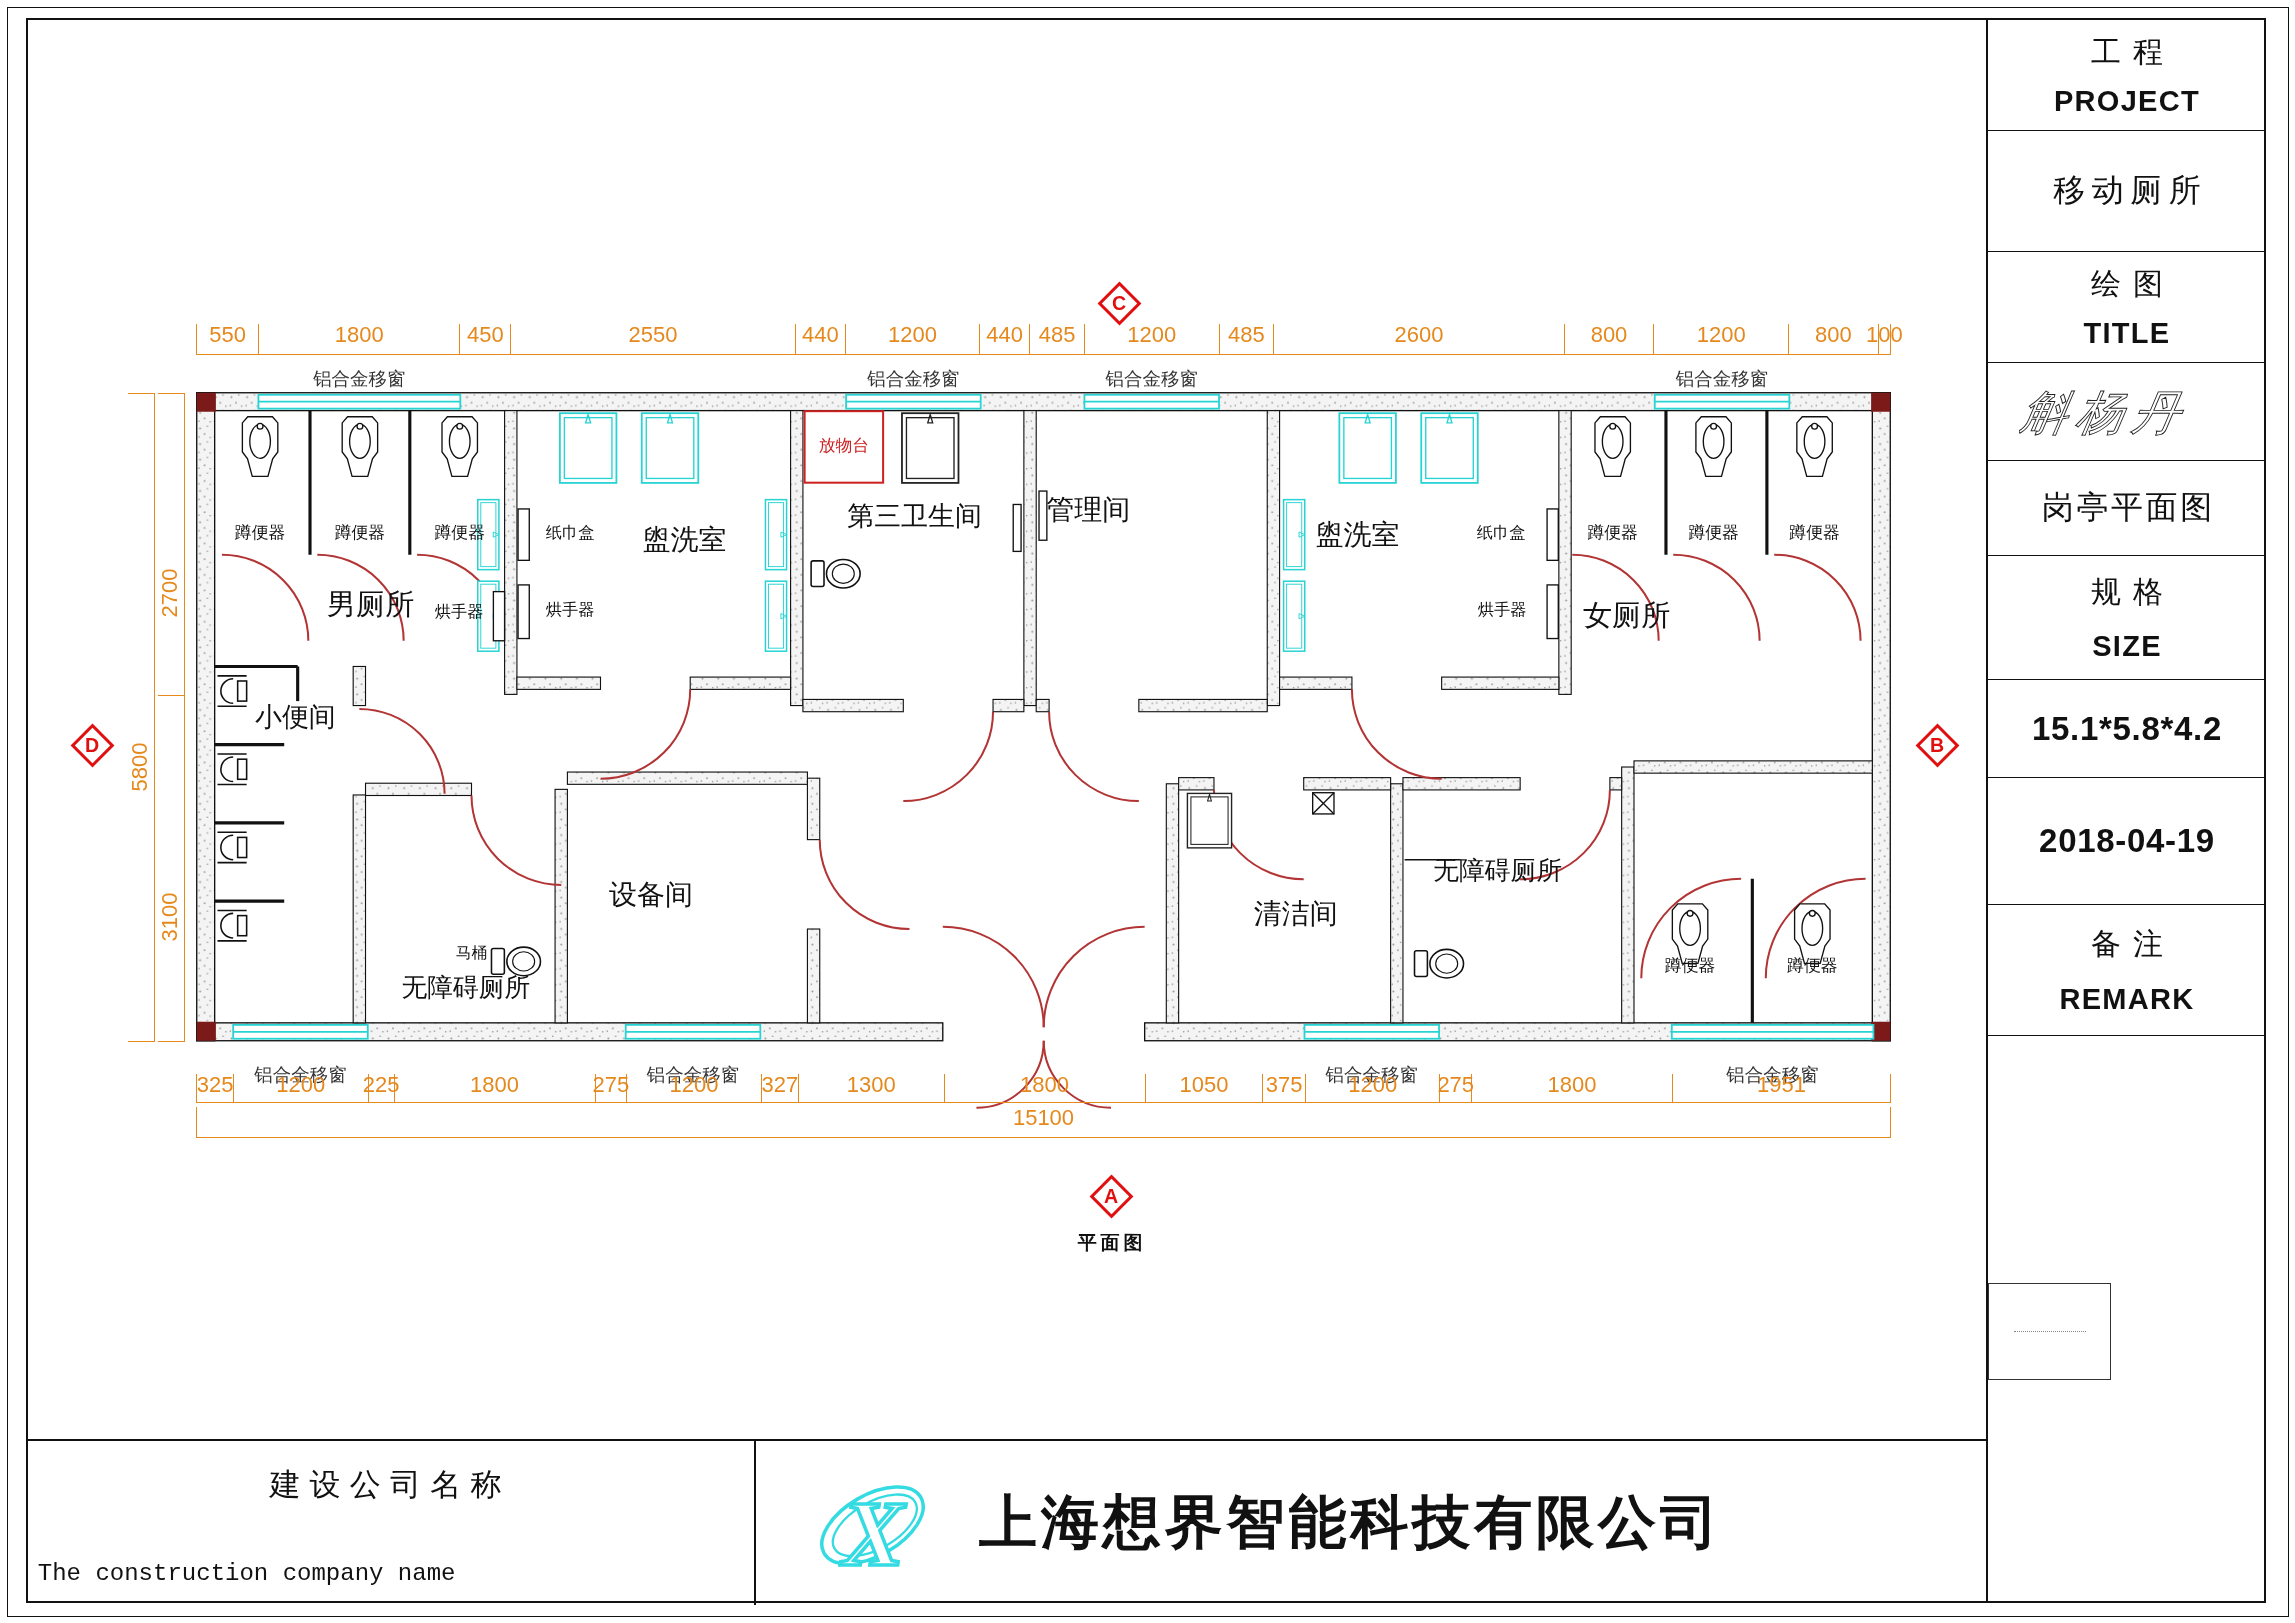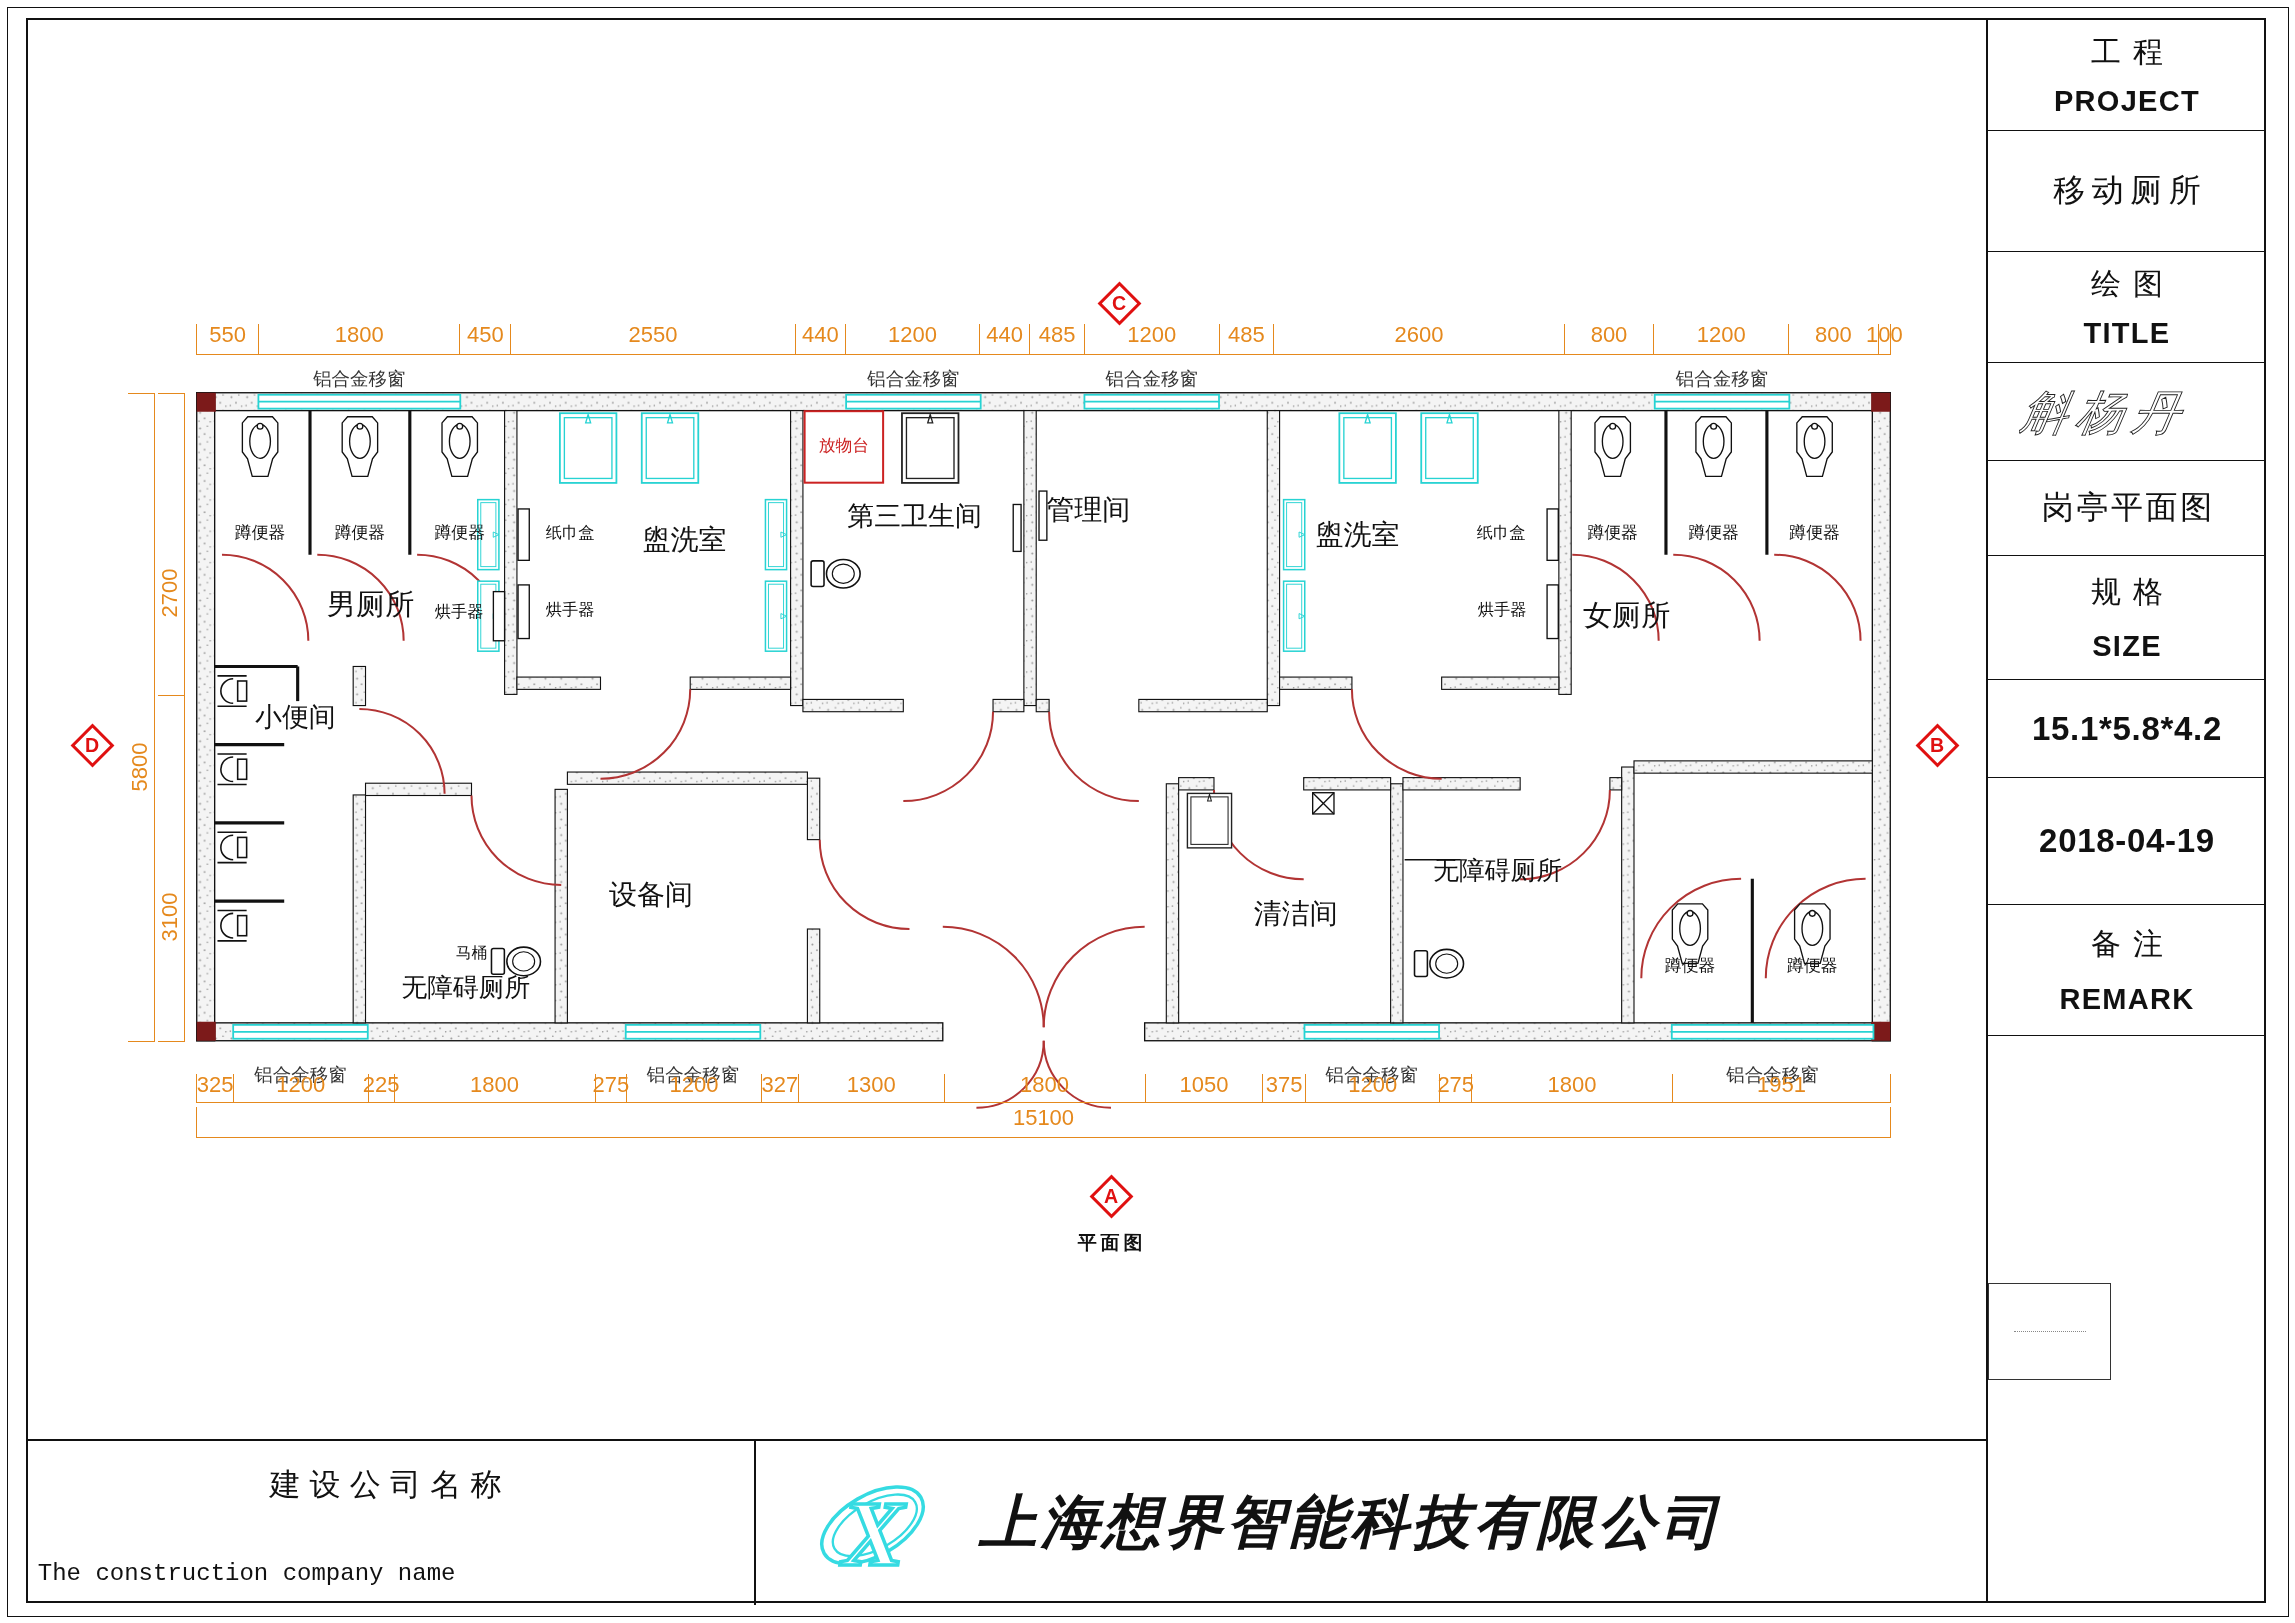--- a/index.html
+++ b/index.html
@@ -27,21 +27,21 @@
   
   .footer-bar{position:absolute;left:26px;top:1439px;width:1962px;height:164px;
               border-top:2px solid #111;display:flex;}
   .footer-left{width:728px;border-right:2px solid #111;position:relative;}
   .company-label-zh{position:absolute;left:0;right:0;top:23px;text-align:center;
                     font-size:31px;letter-spacing:9.2px;}
   .company-label-en{position:absolute;left:11.8px;bottom:18.3px;
                     font-family:"Liberation Mono","DejaVu Sans Mono",monospace;font-size:24px;}
   .footer-right{flex:1;display:flex;align-items:center;}
   .logo{margin-left:56px;flex:0 0 auto;}
-  .company-name{font-size:58px;font-weight:bold;letter-spacing:3.9px;margin-left:39px;white-space:nowrap;font-style:italic;}
+  .company-name{font-size:58px;font-weight:bold;letter-spacing:3.9px;margin-left:39px;white-space:nowrap;}
 
   
   .dim-row{position:absolute;display:flex;border-bottom:1.3px solid #e5891d;border-right:1.3px solid #e5891d;}
   .dim-seg{border-left:1.3px solid #e5891d;position:relative;min-width:0;}
   .dim-label{position:absolute;left:50%;transform:translateX(-50%);top:0;
              font-family:"Liberation Sans","DejaVu Sans",sans-serif;
              font-size:22px;color:#e5891d;white-space:nowrap;line-height:1;}
   .dim-col{position:absolute;display:flex;flex-direction:column;
            border-right:1.3px solid #e5891d;border-bottom:1.3px solid #e5891d;}
   .dim-col .dim-seg{border-left:none;border-top:1.3px solid #e5891d;}

